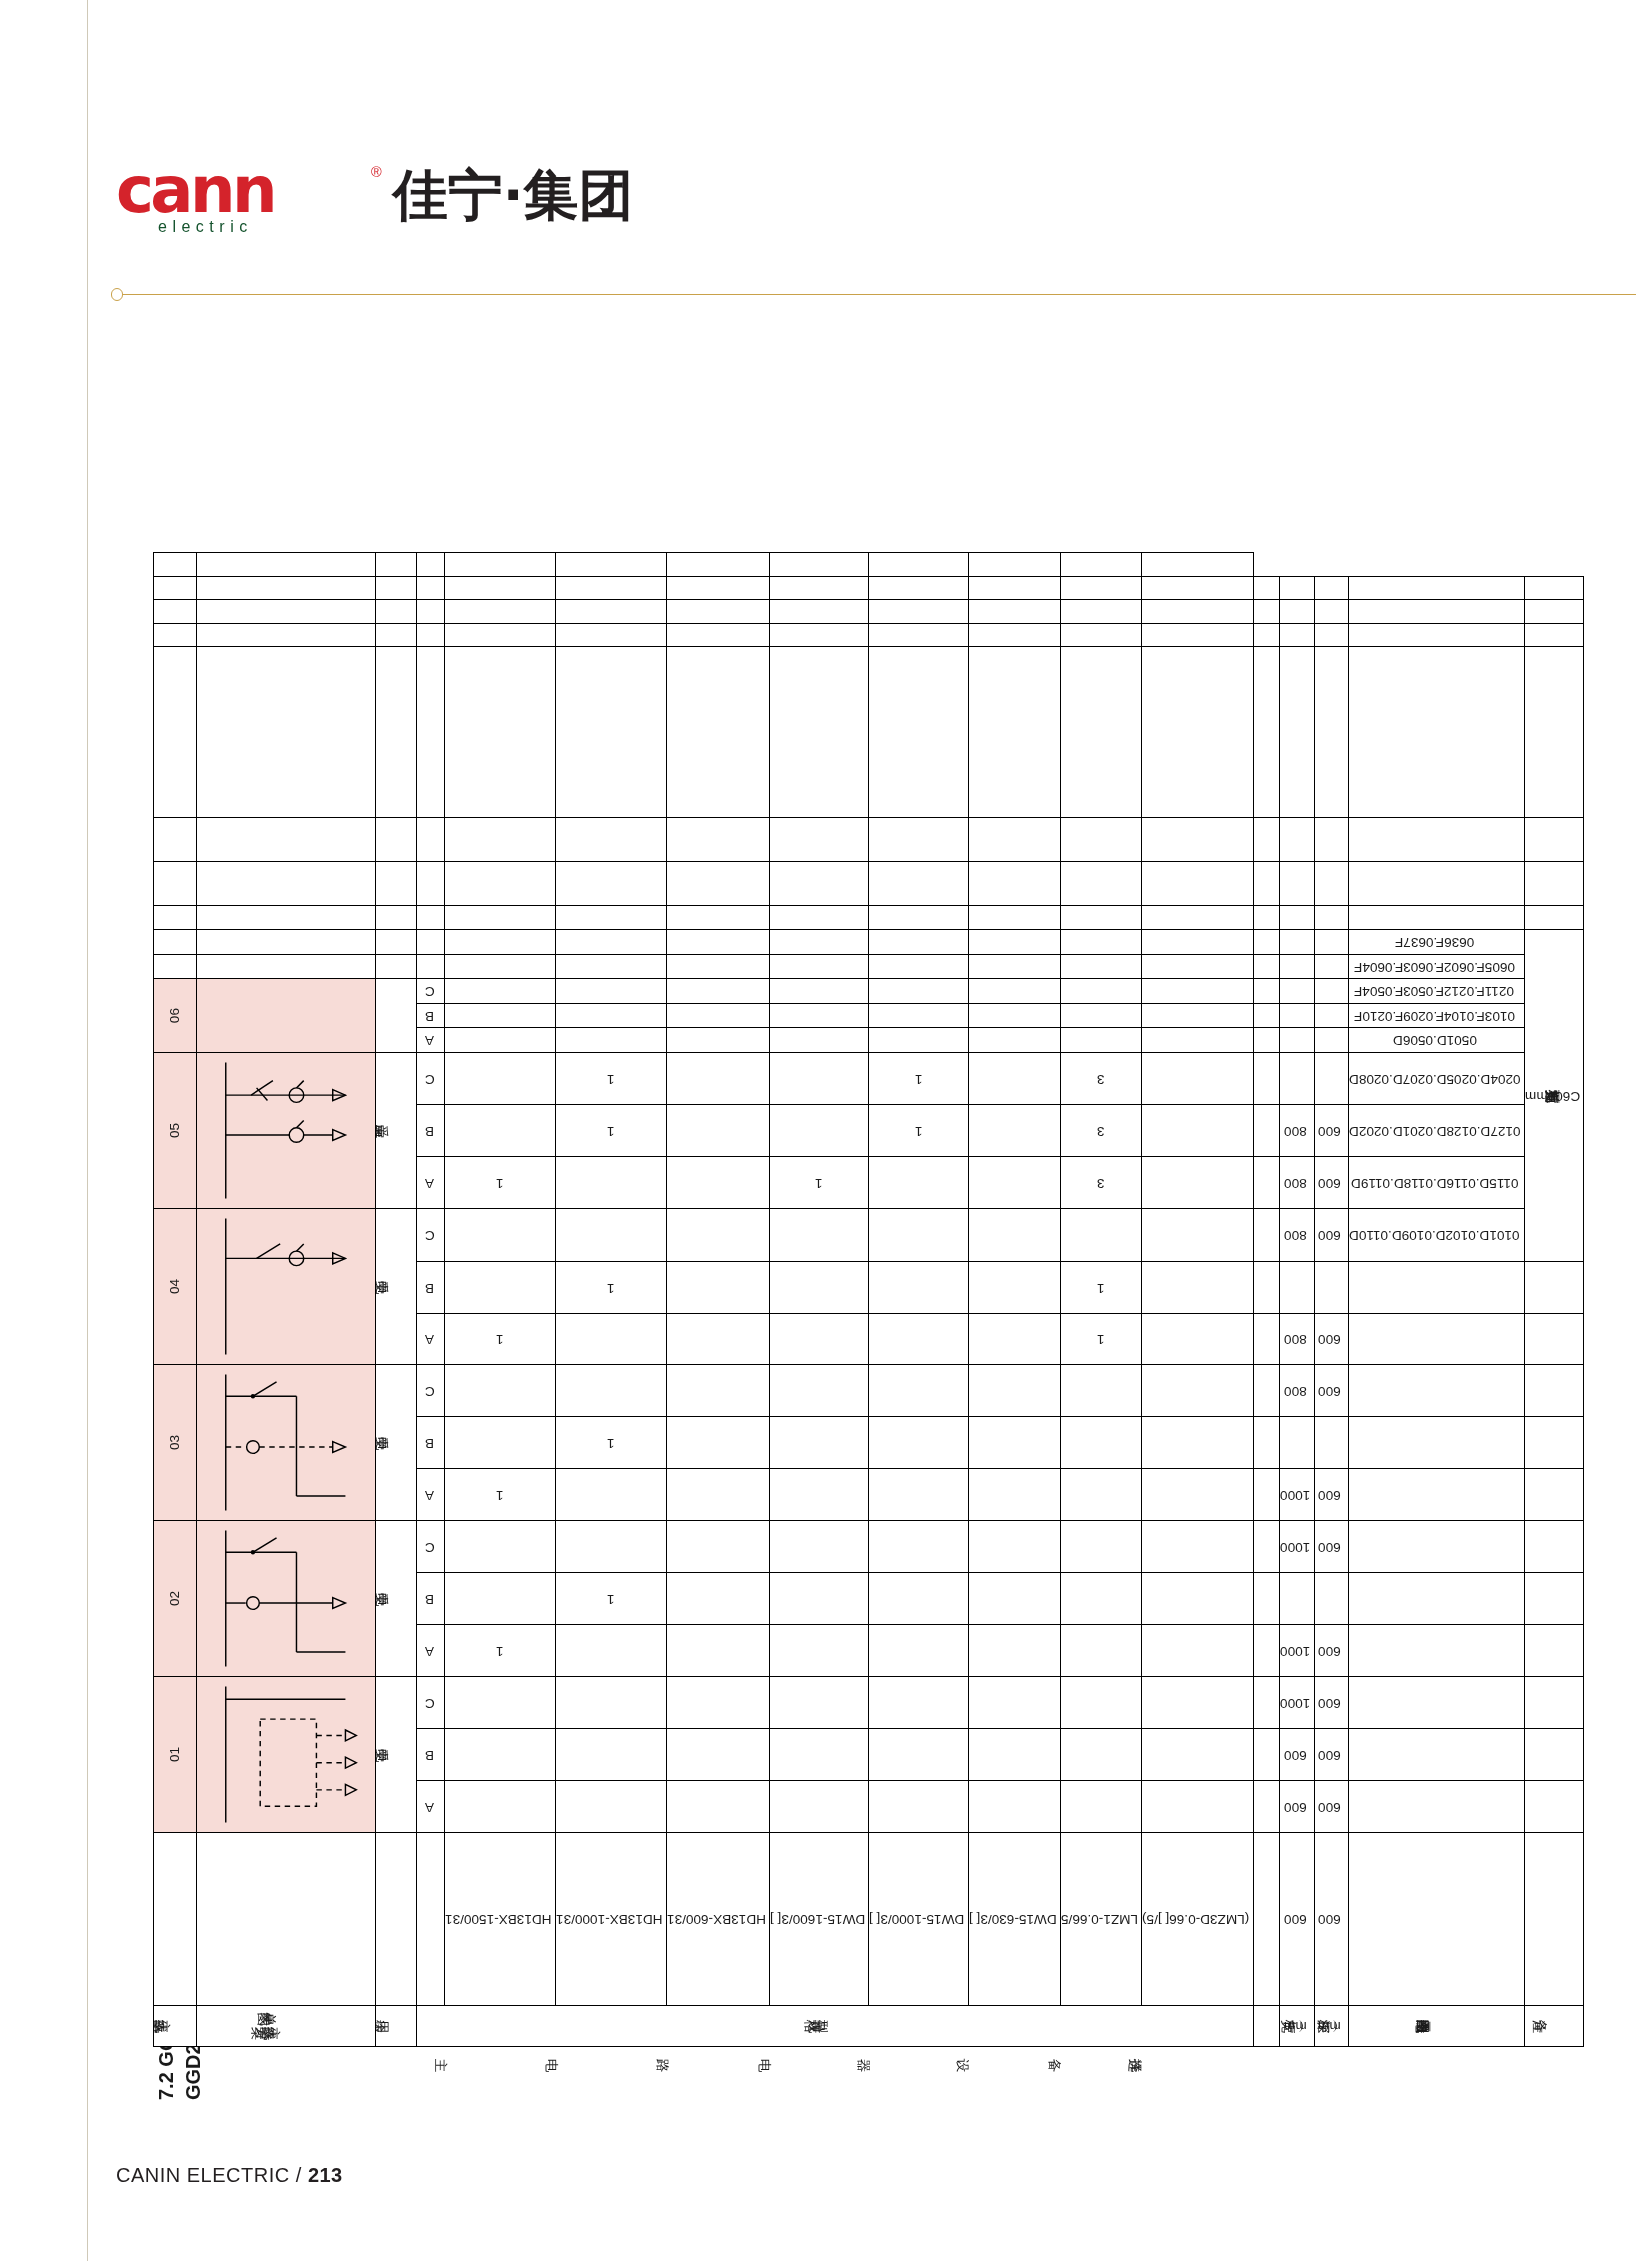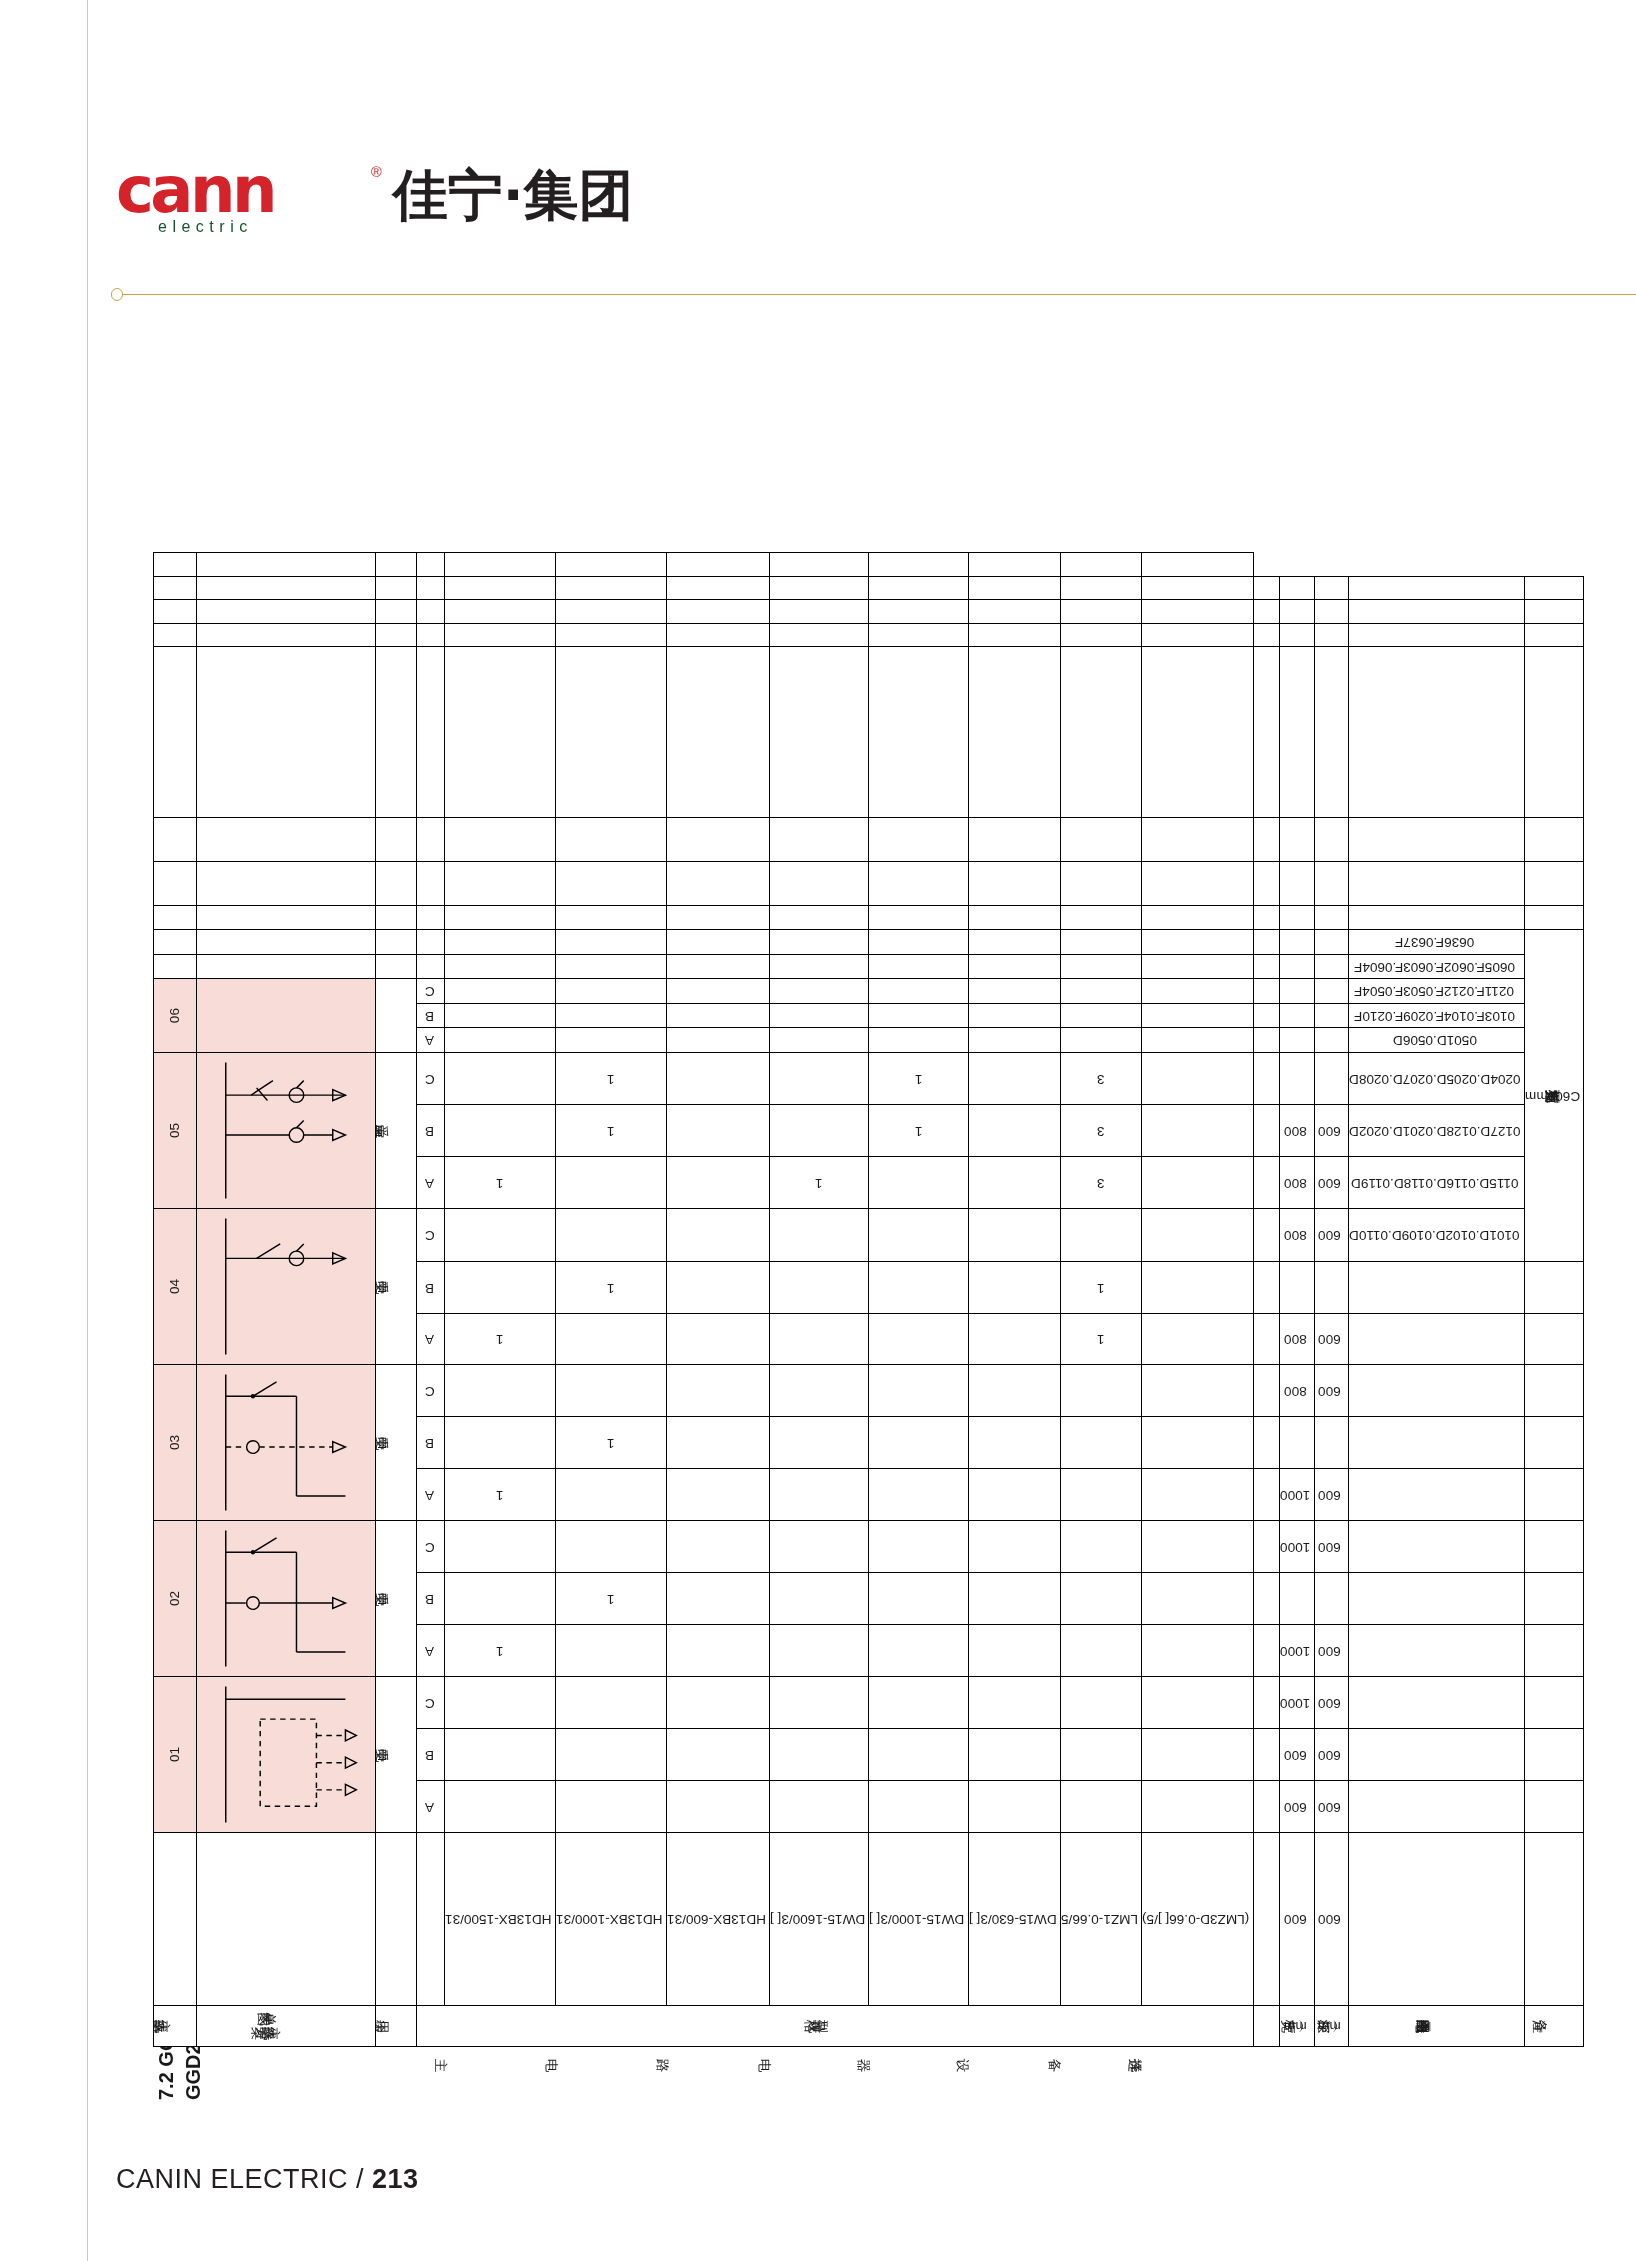--- a/index.html
+++ b/index.html
@@ -52,21 +52,21 @@
   .rule-wrap { position:absolute; left:87px; top:289px; width:1549px; height:11px; }
   .rule-line { position:absolute; left:36px; top:4.5px; width:1513px; height:1.8px; background:#c9a14a; }
   .rule-dot {
     position:absolute; left:23.6px; top:-0.9px; width:12.7px; height:12.7px;
     border:1.8px solid #c9a14a; border-radius:50%; background:#fff;
     box-sizing:border-box;
   }
   
   .footer {
     position:absolute; left:116px; top:2164px;
-    font-size:27px; letter-spacing:0.5px; color:#231f20;
+    font-size:20px; letter-spacing:0.5px; color:#231f20;
     font-family:"Liberation Sans", sans-serif;
   }
   .footer b { font-weight:bold; }
 
   
   
   #rot-wrap {
     position:absolute;
     left:153px; top:391px;
     width:1327px;  

